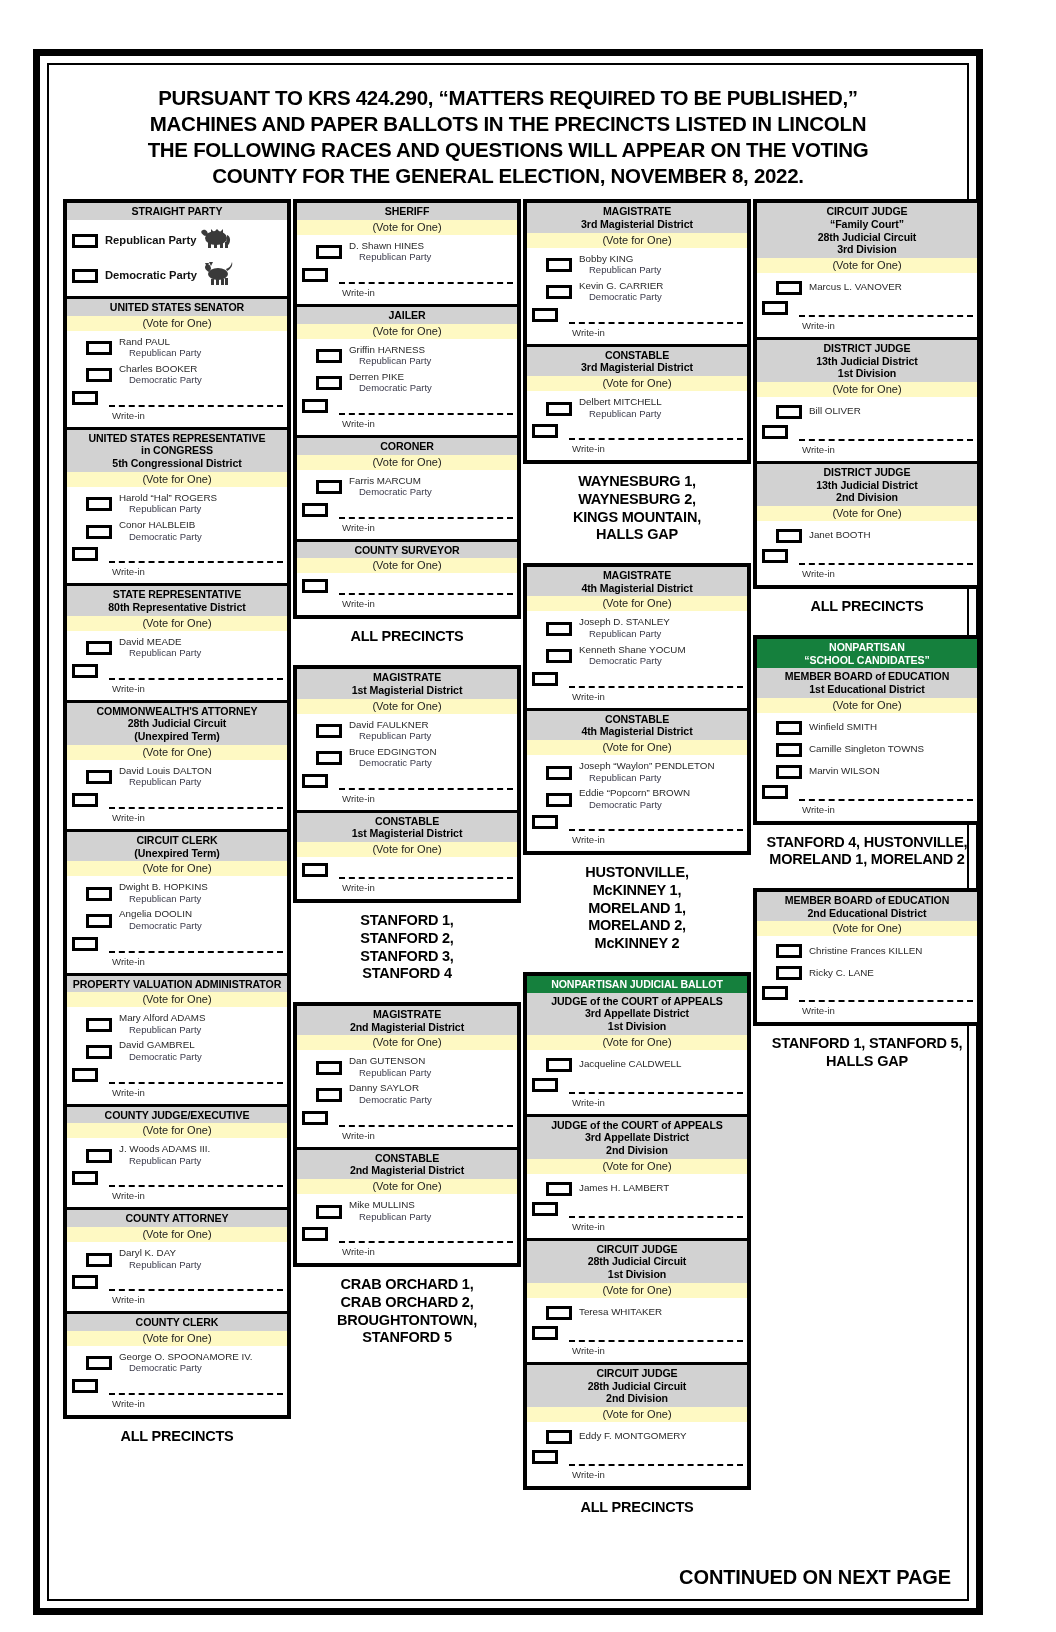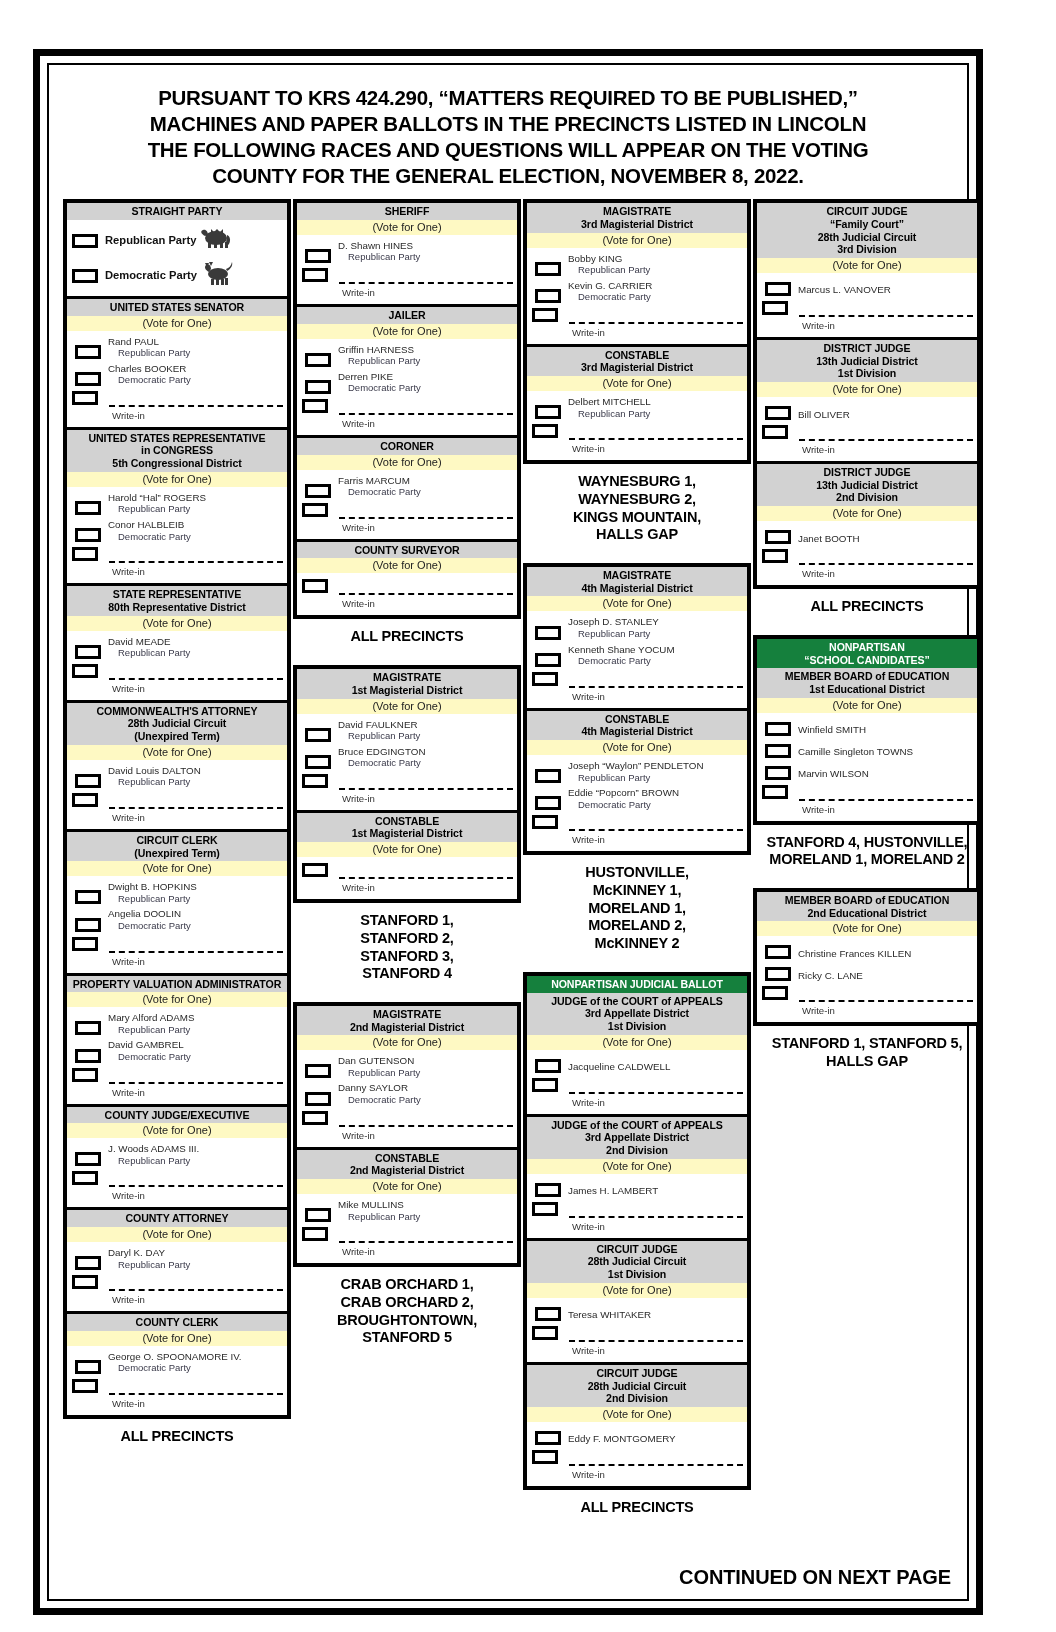--- a/index.html
+++ b/index.html
@@ -76,22 +76,22 @@
     background:#fef9c3;
     text-align:center;
     font-size:11px;
     padding:1px 2px 2px 2px;
     color:#222;
   }
   .body { padding:3px 0 3px 0; }
 
   .opt {
     display:flex;
-    align-items:flex-end;
-    padding:2px 4px 2px 8px;
+    align-items:center;
+    padding:2px 4px 2px 19px;
     min-height:22px;
   }
   .box {
     flex:0 0 auto;
     width:26px; height:14px;
     border:3px solid #000;
     background:#fff;
     margin-top:2px;
     margin-right:7px;
   }

